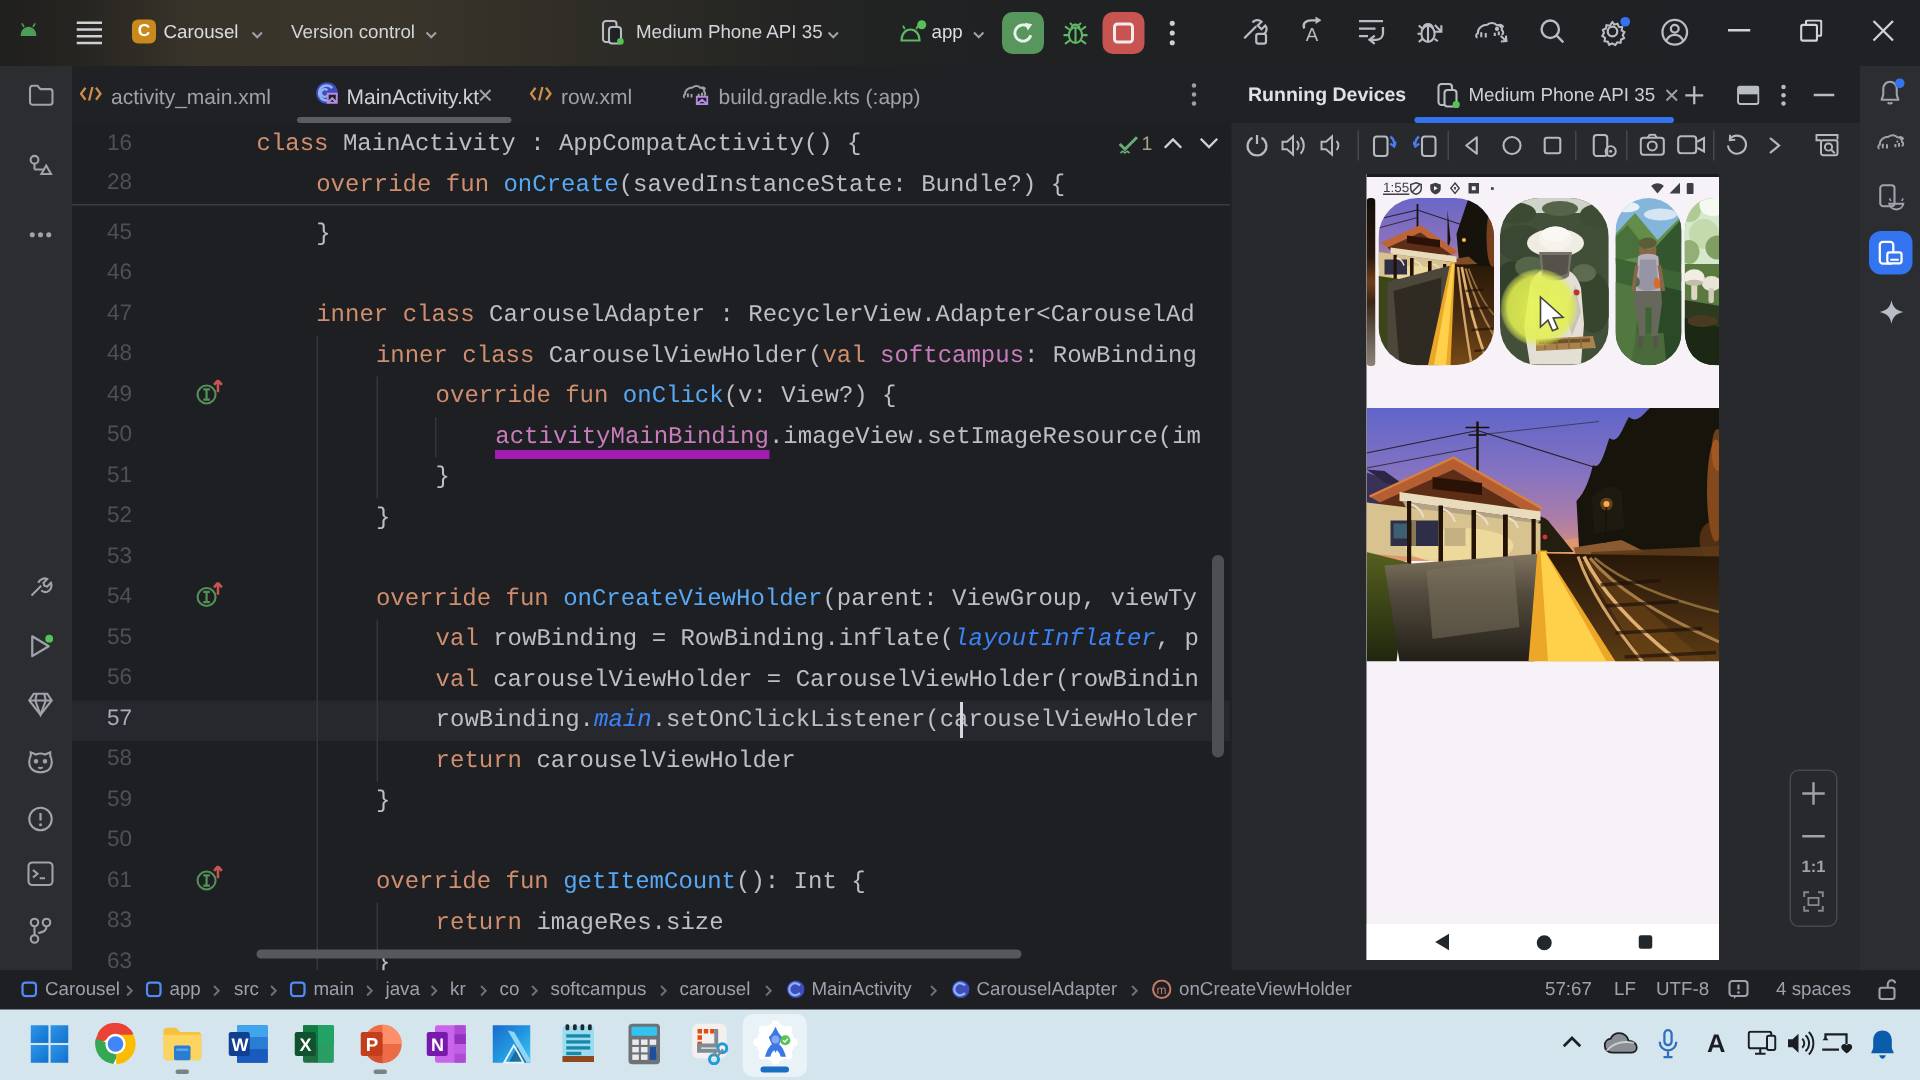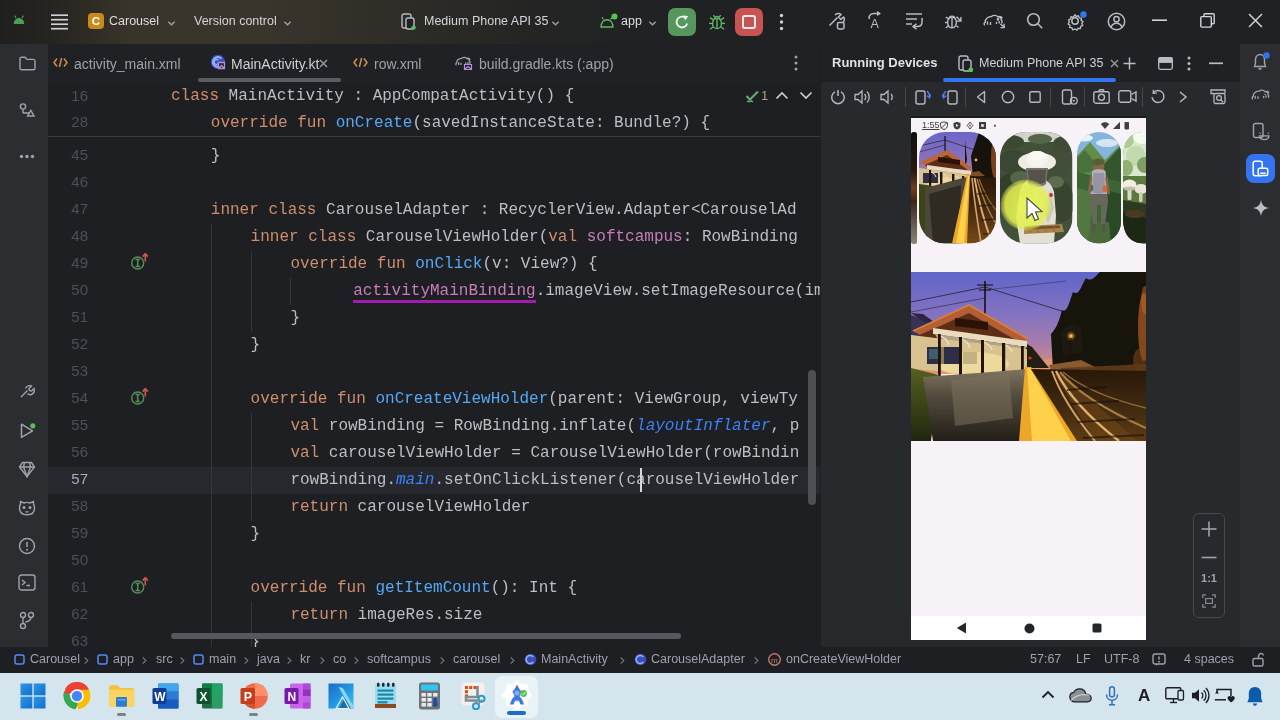--- a/index.html
+++ b/index.html
@@ -17,21 +17,21 @@
   #leftstrip { position:absolute; left:0; top:44px; width:48px; height:603px; background:#2b2d30; }
   #rightstrip { position:absolute; left:1240px; top:44px; width:40px; height:603px; background:#2b2d30; }
   .tabtxt { font-size:14px; color:#9da1a8; white-space:nowrap; }
   
   #editor { position:absolute; left:48px; top:82px; width:772px; height:565px; background:#1e1f22; overflow:hidden; }
   .cl { position:absolute; white-space:pre; font-family:"Liberation Mono", monospace;
         font-size:16px; line-height:27px; color:#bcbec4; }
   .ln { position:absolute; font-family:Liberation Sans, sans-serif; font-size:15px;
         color:#4b5059; text-align:right; width:40px; }
   .k { color:#cf8e6d; } .f { color:#56a8f5; } .p { color:#c77dbb; }
-  .pi { color:#3b82f6; font-style:italic; } .pu { color:#c77dbb; border-bottom:3px solid #a21caf;margin-left:23px; }
+  .pi { color:#3b82f6; font-style:italic; } .pu { color:#c77dbb; border-bottom:6px solid #a21caf; }
   
   #rdpanel { position:absolute; left:821px; top:44px; width:419px; height:603px; background:#27292d; }
   #rdtabs { position:absolute; left:0; top:0; width:419px; height:38px; background:#1f2124; }
   #rdtoolbar { position:absolute; left:0; top:38px; width:419px; height:32px; background:#27292d; }
   
   #statusbar { position:absolute; left:0; top:647px; width:1280px; height:26px; background:#1d1f23; }
   .sbtxt { position:absolute; top:5px; font-size:12.5px; color:#9ca1ab; white-space:nowrap; }
   
   #taskbar { position:absolute; left:0; top:673px; width:1280px; height:47px; background:#d4e5ee; }
 </style>
@@ -313,21 +313,21 @@
     <div class="ln" style="left:0;top:253px">52</div>
     <div class="ln" style="left:0;top:280px">53</div>
     <div class="ln" style="left:0;top:307px">54</div>
     <div class="ln" style="left:0;top:334px">55</div>
     <div class="ln" style="left:0;top:361px">56</div>
     <div class="ln" style="left:0;top:388px;color:#a8adbd">57</div>
     <div class="ln" style="left:0;top:415px">58</div>
     <div class="ln" style="left:0;top:442px">59</div>
     <div class="ln" style="left:0;top:469px">50</div>
     <div class="ln" style="left:0;top:496px">61</div>
-    <div class="ln" style="left:0;top:523px">62</div>
+    <div class="ln" style="left:0;top:523px">83</div>
     <div class="ln" style="left:0;top:550px">63</div>
 
     <svg class="abs" style="left:82px;top:170px" width="20" height="20" viewBox="0 0 20 20">
       <circle cx="7.7" cy="11" r="6" fill="none" stroke="#549159" stroke-width="1.4"></circle>
       <path d="M7.7 7.6 L7.7 14.4 M5.5 7.6 L9.9 7.6 M5.5 14.4 L9.9 14.4" stroke="#549159" stroke-width="1.5"></path>
       <path d="M15.3 2 L15.3 9.5 M15.3 1.5 L12.7 4.6 M15.3 1.5 L17.9 4.6" stroke="#c75450" stroke-width="1.7" fill="none"></path>
     </svg>
     <svg class="abs" style="left:82px;top:305px" width="20" height="20" viewBox="0 0 20 20">
       <circle cx="7.7" cy="11" r="6" fill="none" stroke="#549159" stroke-width="1.4"></circle>
       <path d="M7.7 7.6 L7.7 14.4 M5.5 7.6 L9.9 7.6 M5.5 14.4 L9.9 14.4" stroke="#549159" stroke-width="1.5"></path>

